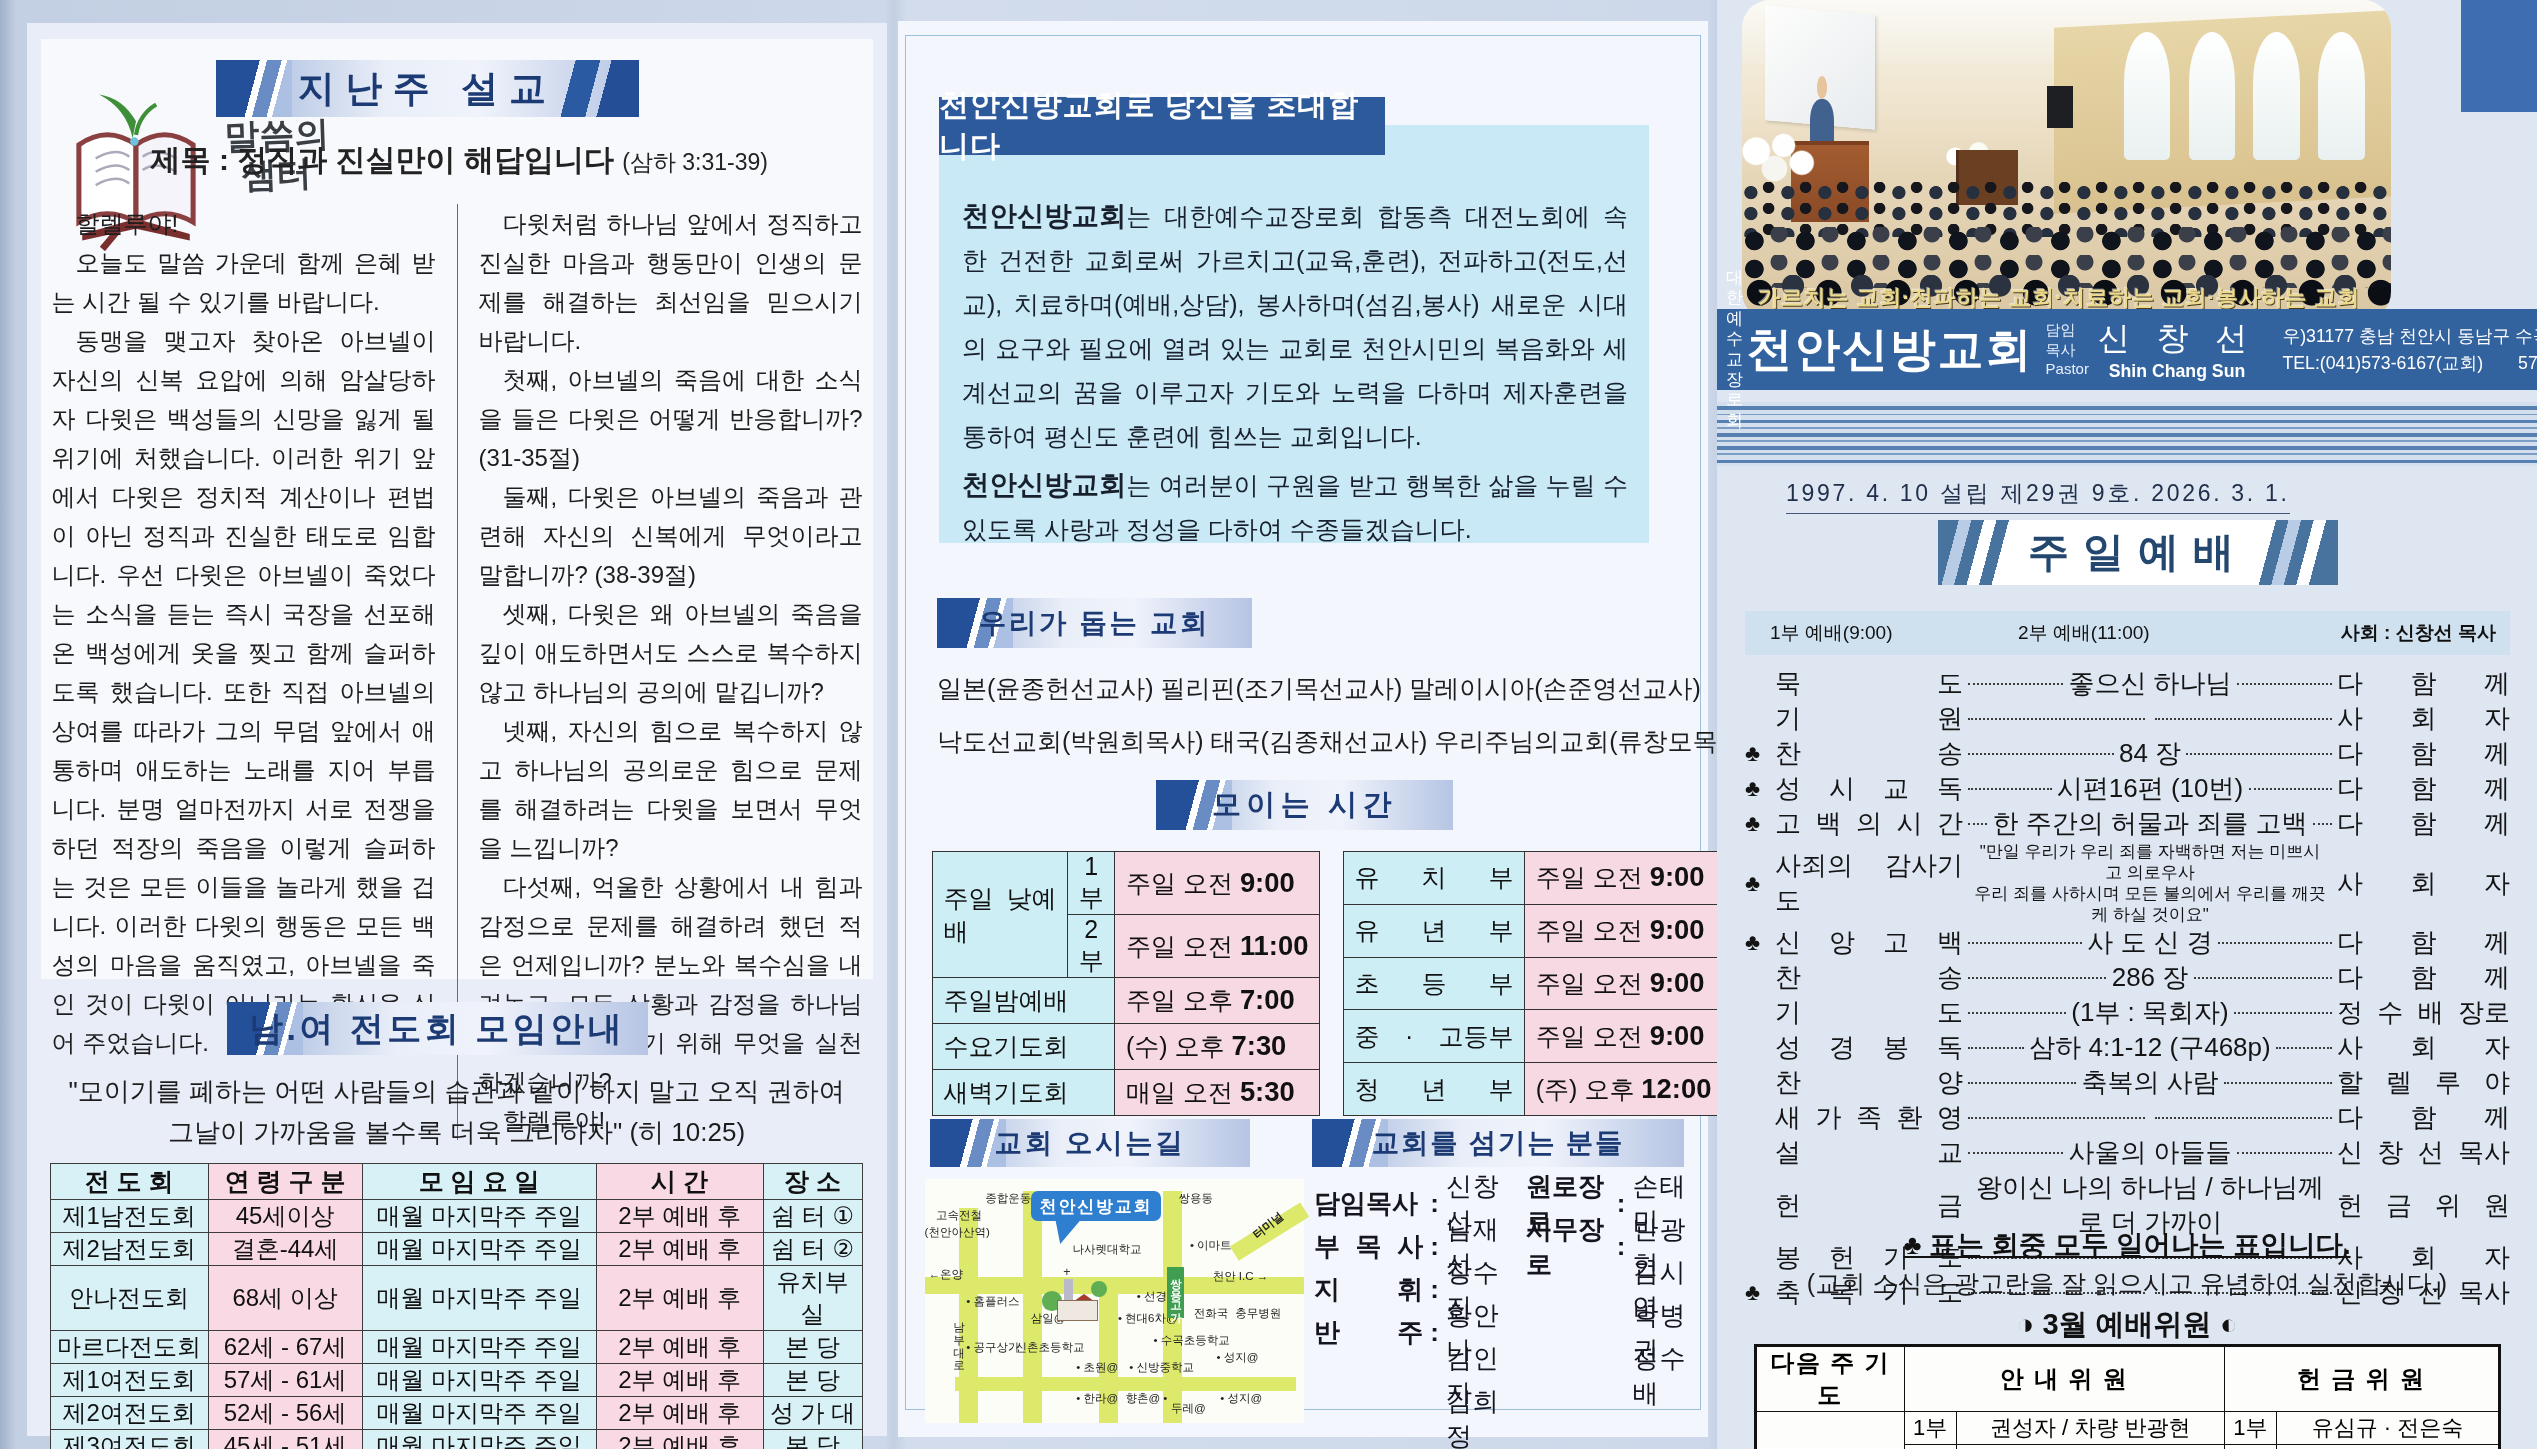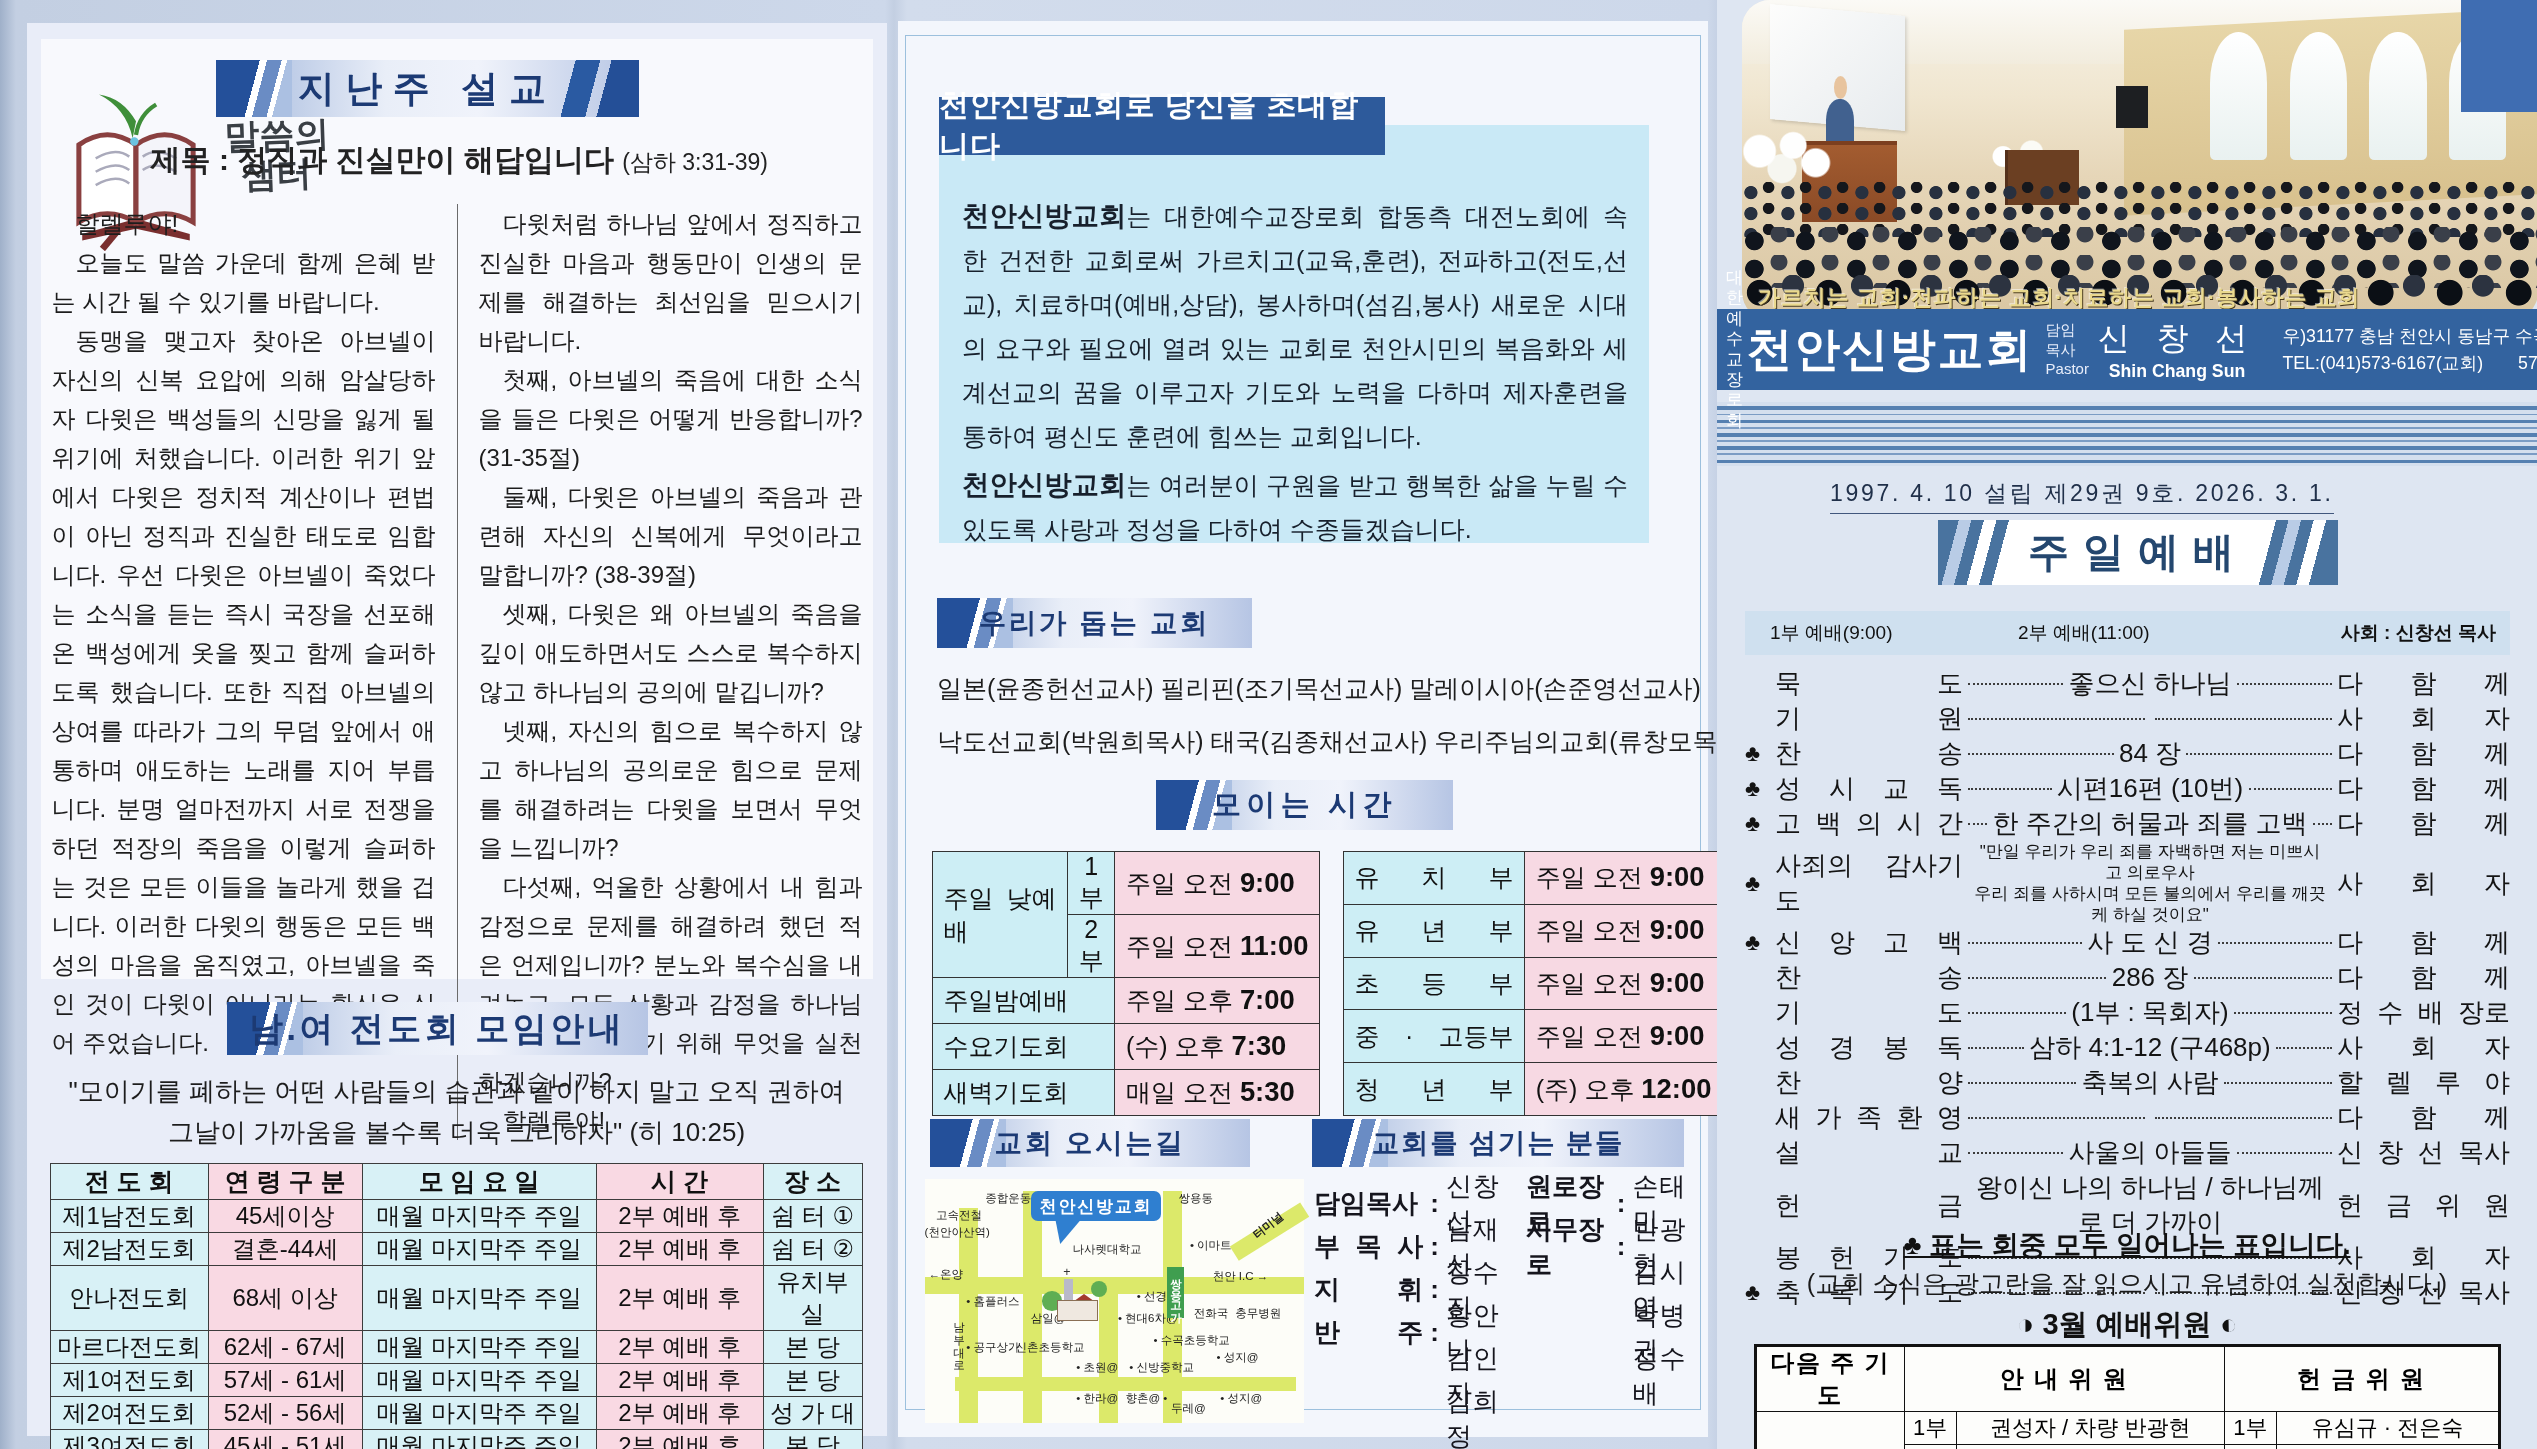--- a/index.html
+++ b/index.html
@@ -86,21 +86,21 @@
   .staff-col{display:flex;flex-direction:column;}
   .staff-col.c1{width:212px;}
   .staff-col.c2{width:168px;}
   .staff-row{display:flex;align-items:center;height:43px;}
   .staff-label{display:inline-block;width:110px;text-align:justify;text-align-last:justify;font-weight:bold;}
   .staff-colon{margin:0 7px;font-weight:bold;}
   .staff-name{letter-spacing:0.9px;}
 
   
   .panel-right{left:1717px;top:0;width:820px;height:1450px;background:#dee6f2;}
-  .photo{position:absolute;left:25px;top:0;width:796px;height:320px;overflow:hidden;
+  .photo{position:absolute;left:25px;top:0;width:649px;height:320px;overflow:hidden;
          background:linear-gradient(180deg,#f7f3e8 0%,#f0e6d0 30%,#e6d6b8 55%,#d9c6a2 100%);border-radius:28px;}
   .ceiling{position:absolute;top:0;left:0;right:0;height:20%;background:linear-gradient(180deg,#fbfaf6,#f2ecdd);}
   .wallR{position:absolute;top:6%;right:0;width:52%;height:58%;background:linear-gradient(180deg,#e7d6a8,#d8c18e);transform:skewY(-3deg);}
   .arch{position:absolute;width:7.2%;height:40%;background:linear-gradient(#ffffff,#e9f1f0);border-radius:50% 50% 5.3px 5.3px / 40% 40% 5.3px 5.3px;top:10%;}
   .screen{position:absolute;left:3.5%;top:3%;width:17%;height:36%;background:linear-gradient(135deg,#fdfdfc,#e7ebee);transform:skewY(5deg);box-shadow:1.8px 1.8px 3.5px rgba(0,0,0,.15);}
   .pulpit{position:absolute;left:7.5%;top:44%;width:12%;height:24%;background:linear-gradient(180deg,#a35c30,#8a4a26);border-top:4.4px solid #7c3f1f;}
   .preacher{position:absolute;left:10.5%;top:31%;width:3.6%;height:15%;background:#41618f;border-radius:45% 45% 12% 12%;}
   .preacher::before{content:"";position:absolute;left:28%;top:-48%;width:46%;height:48%;background:#e8c49e;border-radius:50%;}
   .flowers{position:absolute;left:-2%;top:40%;width:14%;height:18%;background:radial-gradient(circle at 30% 40%,#fff 18%,transparent 20%),radial-gradient(circle at 60% 30%,#fefefe 16%,transparent 18%),radial-gradient(circle at 50% 70%,#f6f6f0 20%,transparent 22%),radial-gradient(circle at 80% 60%,#fff 14%,transparent 16%);}
   .flowers2{position:absolute;left:28%;top:42%;width:12%;height:14%;background:radial-gradient(circle at 40% 50%,#fff 16%,transparent 18%),radial-gradient(circle at 70% 40%,#fbfbf6 15%,transparent 17%);}
@@ -121,21 +121,21 @@
   .plabels{font-size:15px;line-height:19.5px;margin-left:12.4px;color:#e8eefb;}
   .pname{margin-left:8.9px;text-align:center;}
   .pname .kr{font-size:32px;font-weight:normal;letter-spacing:8.9px;white-space:nowrap;}
   .pname .en{font-size:17.7px;font-weight:bold;white-space:nowrap;}
   .vline{width:2.7px;height:62px;background:#fff;margin:0 12.4px 0 14px;}
   .addr{font-size:17.7px;line-height:26.6px;white-space:nowrap;}
   .addr .tel2{display:inline-block;margin-left:35px;}
 
   .stripes{position:absolute;left:0;top:402px;width:820px;height:64px;
            background:repeating-linear-gradient(180deg,#d4dfee 0 4.4px,#5580b1 4.4px 8px,#d4dfee 8px 11.5px,#7b9cc4 11.5px 13.3px);}
-  .edition{position:absolute;left:69px;top:478px;font-size:23px;color:#20304a;letter-spacing:2.7px;border-bottom:1.8px solid #41577d;padding-bottom:3.5px;margin-left:44px;}
+  .edition{position:absolute;left:69px;top:478px;font-size:23px;color:#20304a;letter-spacing:2.7px;border-bottom:1.8px solid #41577d;padding-bottom:3.5px;}
 
   .worship-hdr{position:absolute;left:221px;top:520px;width:400px;height:65px;
       background:linear-gradient(105deg,#49739f 0 5%,#b9cce6 5% 8%,#49739f 8% 11%,#ffffff 11% 14%,#49739f 14% 17%,#ffffff 17% 81%,#49739f 81% 84%,#b9cce6 84% 87%,#49739f 87% 90%,#ffffff 90% 93%,#49739f 93% 100%);
       display:flex;align-items:center;justify-content:center;}
   .worship-hdr span{color:#24476f;font-size:41px;font-weight:bold;letter-spacing:14px;}
 
   .worship-cols{position:absolute;left:28px;top:611px;width:765px;height:44px;background:#cfe0ef;
                 display:flex;align-items:center;font-size:19px;color:#111;}
   .wc1{width:248px;padding-left:25px;}
   .wc2{width:292px;}

